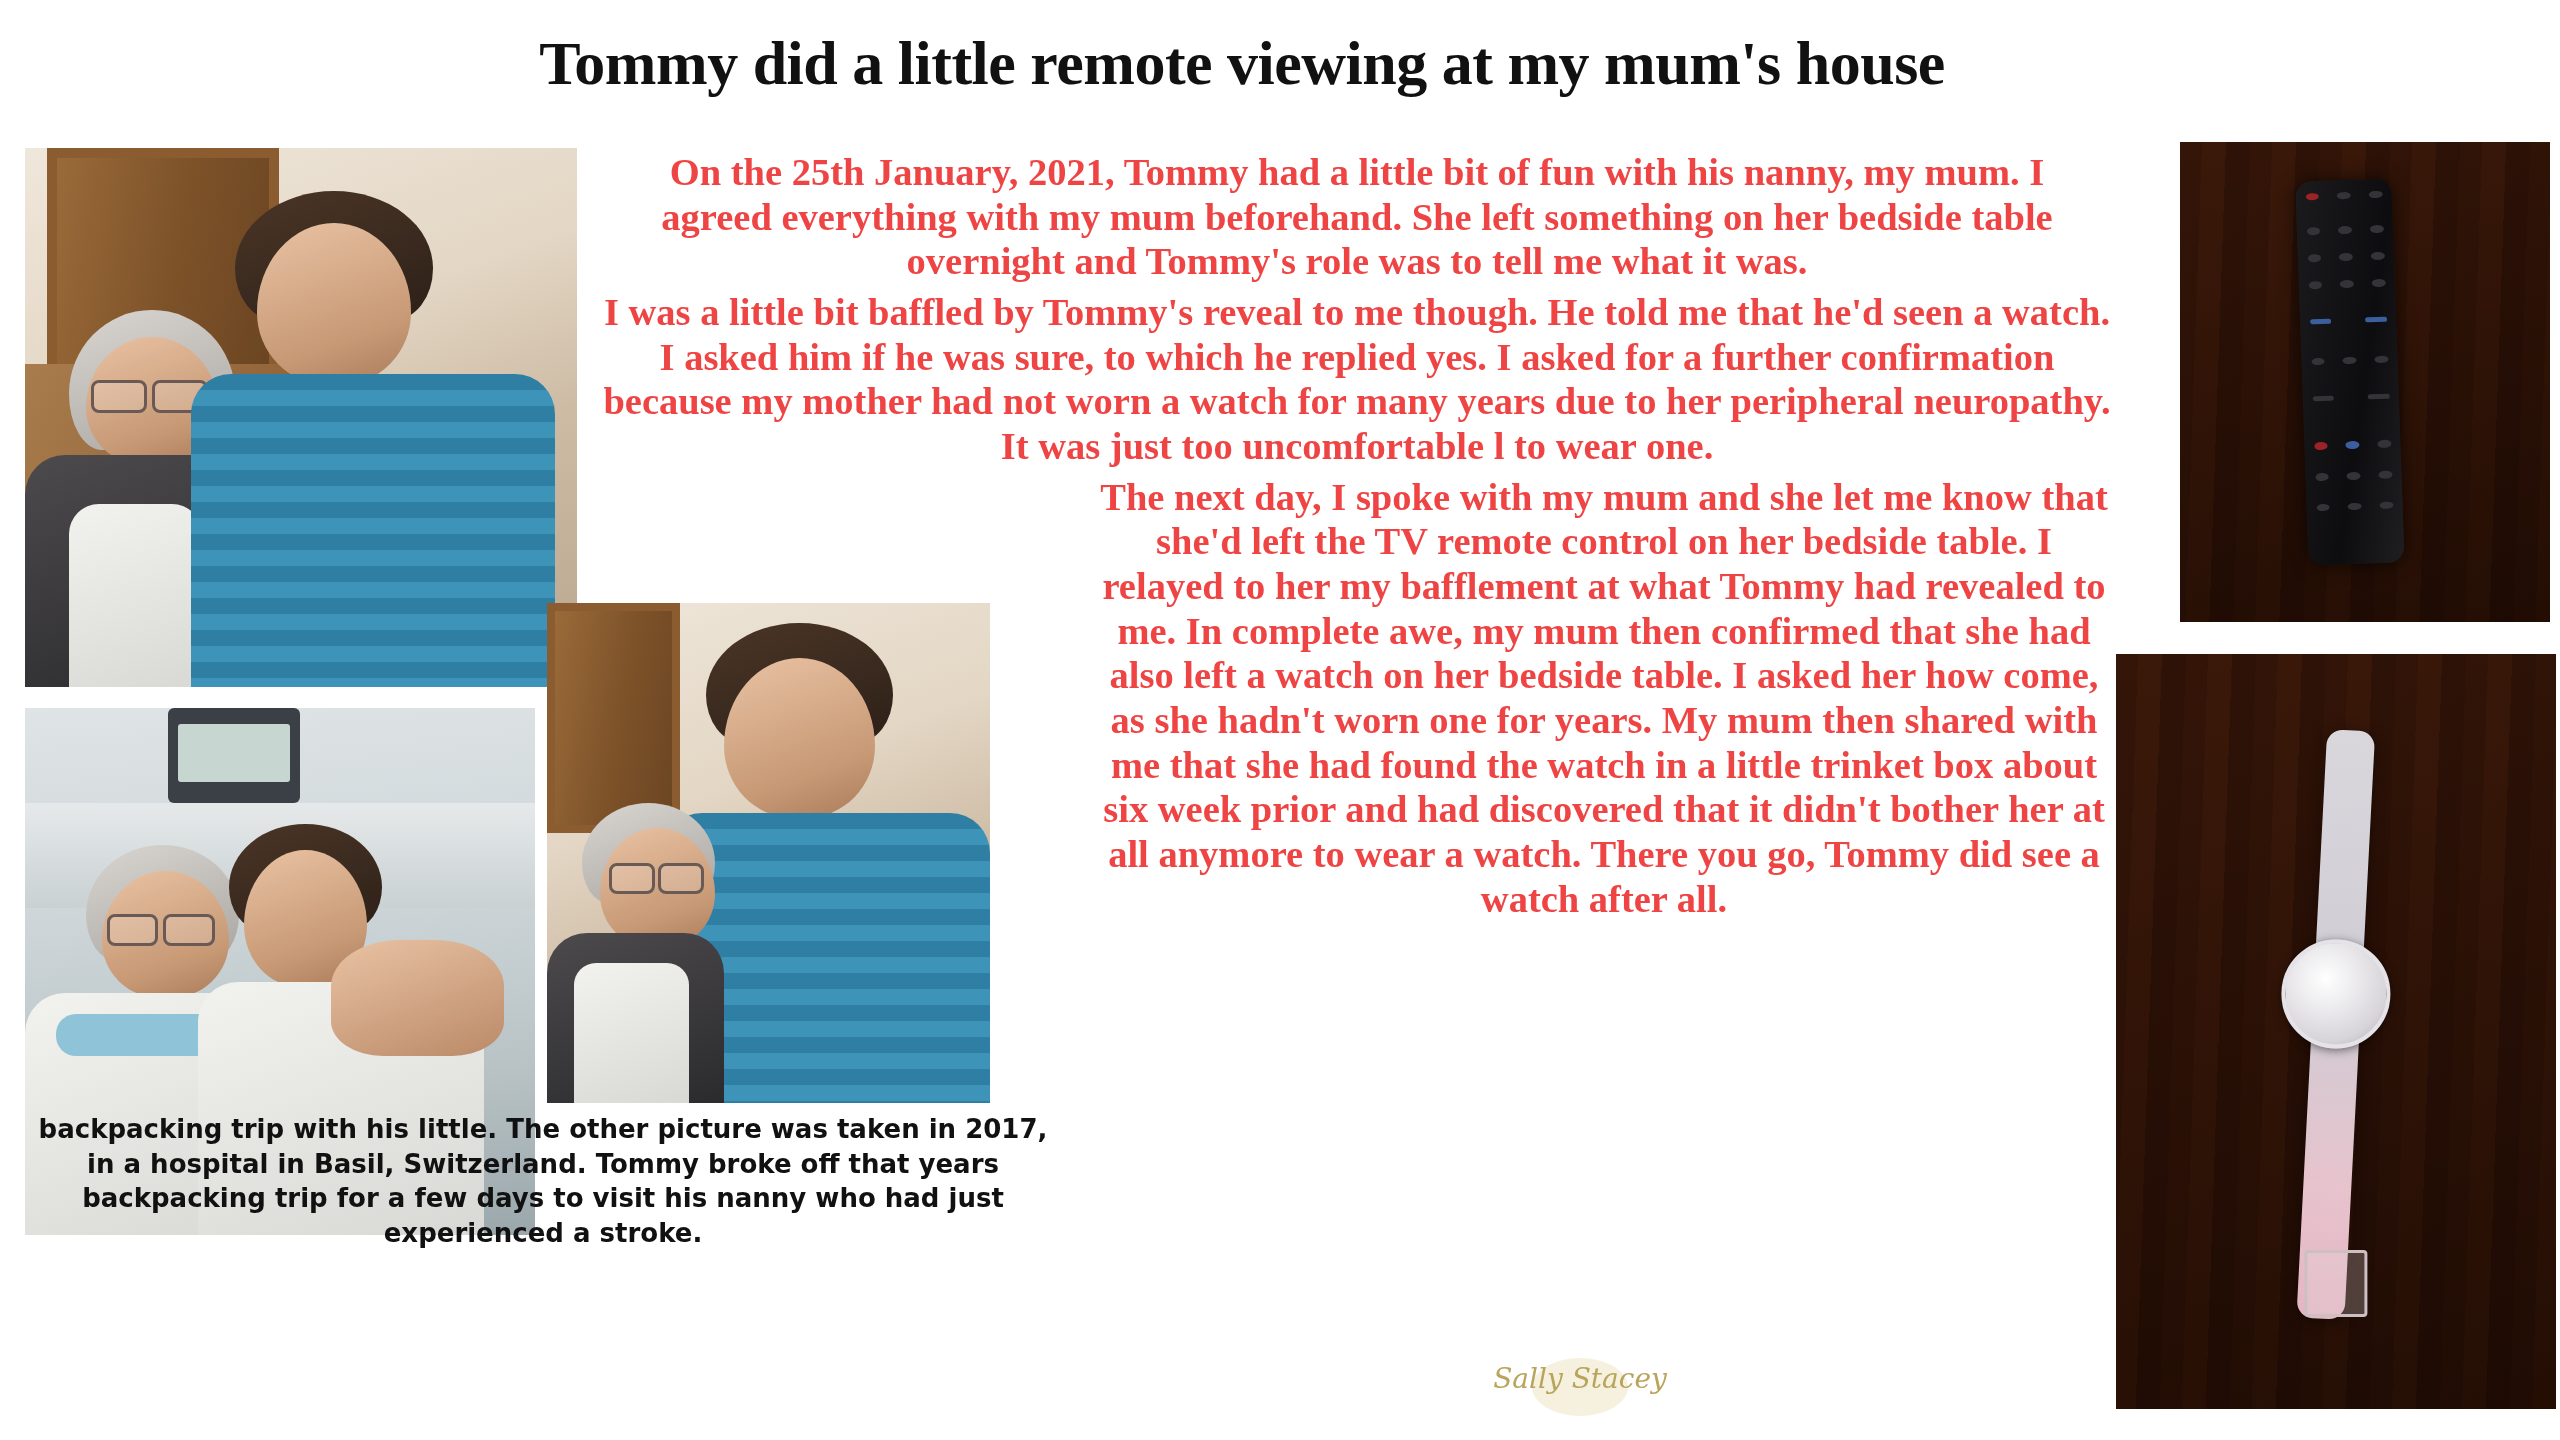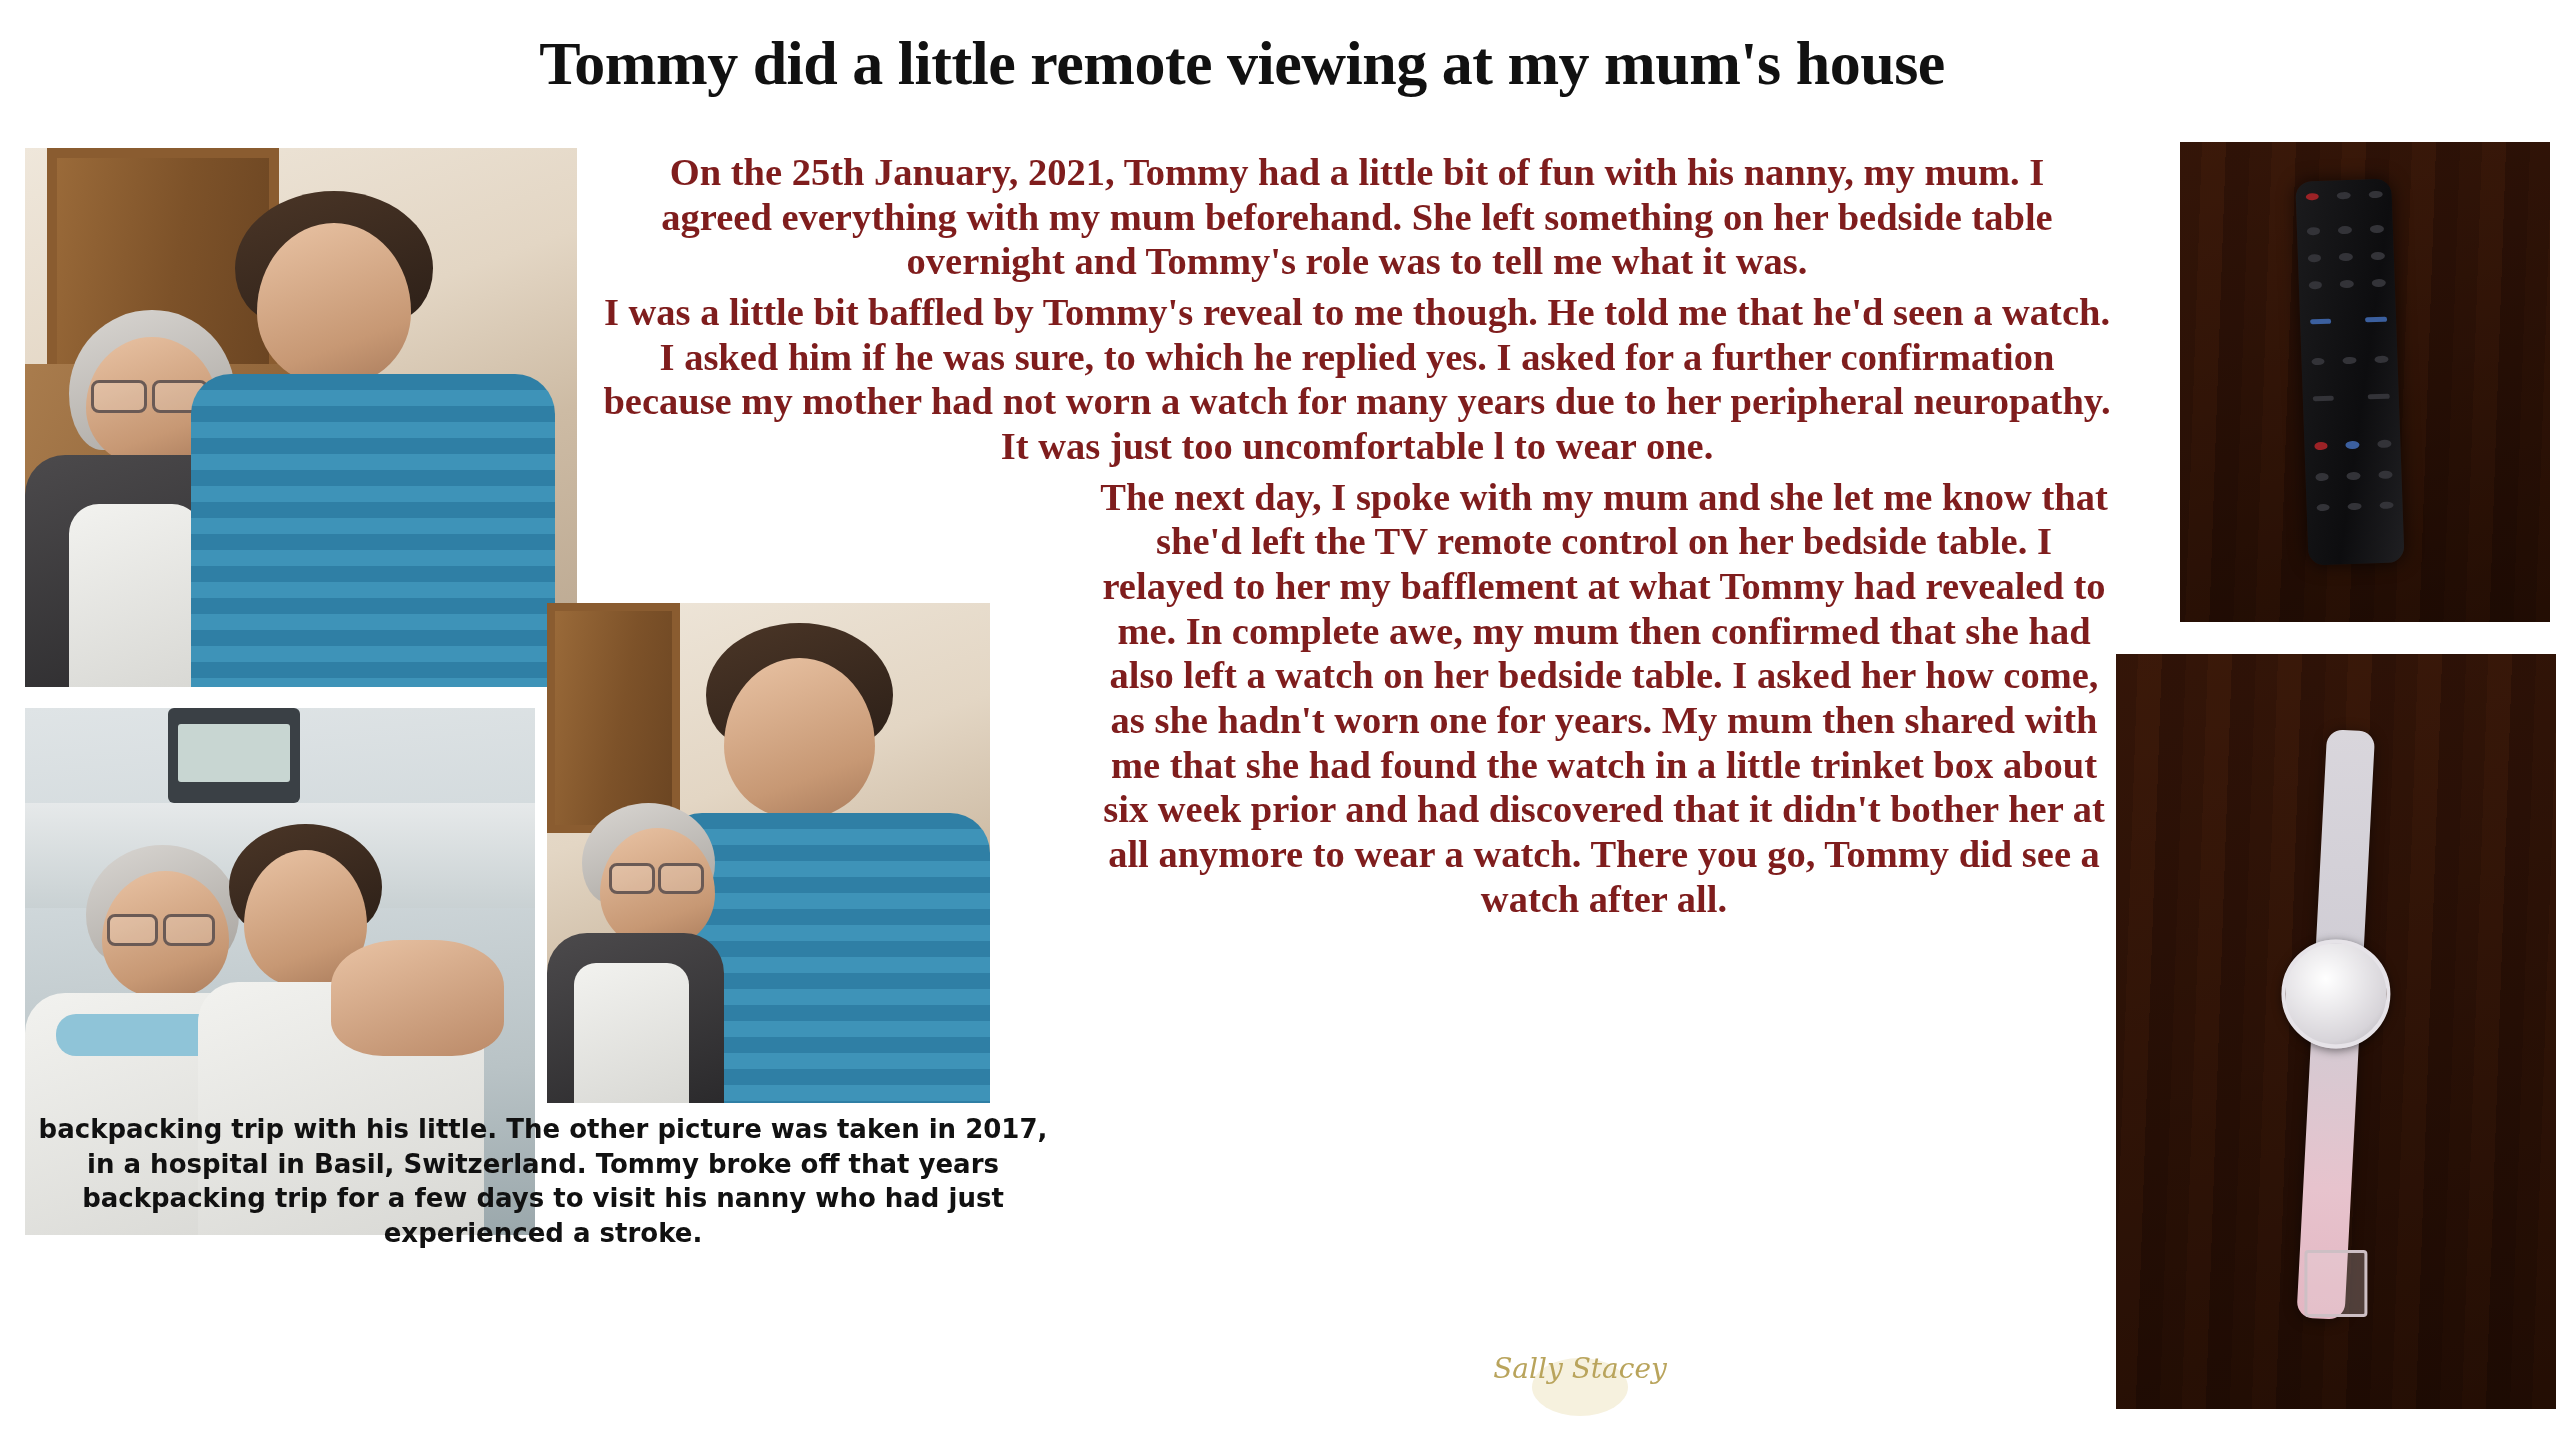--- a/index.html
+++ b/index.html
@@ -40,21 +40,21 @@
   
   .article {
     position: absolute;
     left: 592px;
     top: 150px;
     width: 1530px;
     font-size: 38.5px;
     line-height: 1.16;
     font-weight: bold;
     text-align: center;
-    color: #7f1d1d;
+    color: #ef4444;
   }
   .article p {
     margin: 0 0 6px 0;
   }
   .article p.p1 { padding: 0 20px; }
   .article p.p2 { padding: 0 8px; }
   .article p.p3 {
     width: 1020px;
     margin-left: auto;
     margin-right: 8px;
@@ -257,21 +257,21 @@
     left: 52px;
     top: 6px;
     width: 96px;
     height: 58px;
     border-radius: 50%;
     background: #f6f1de;
   }
   .signature .sig-text {
     position: absolute;
     left: 0;
-    top: 0;
+    top: 10px;
     width: 200px;
     text-align: center;
     font-family: "DejaVu Serif", serif;
     font-style: italic;
     font-size: 28px;
     color: #b9a45c;
   }
 </style>
 </head>
 <body>

